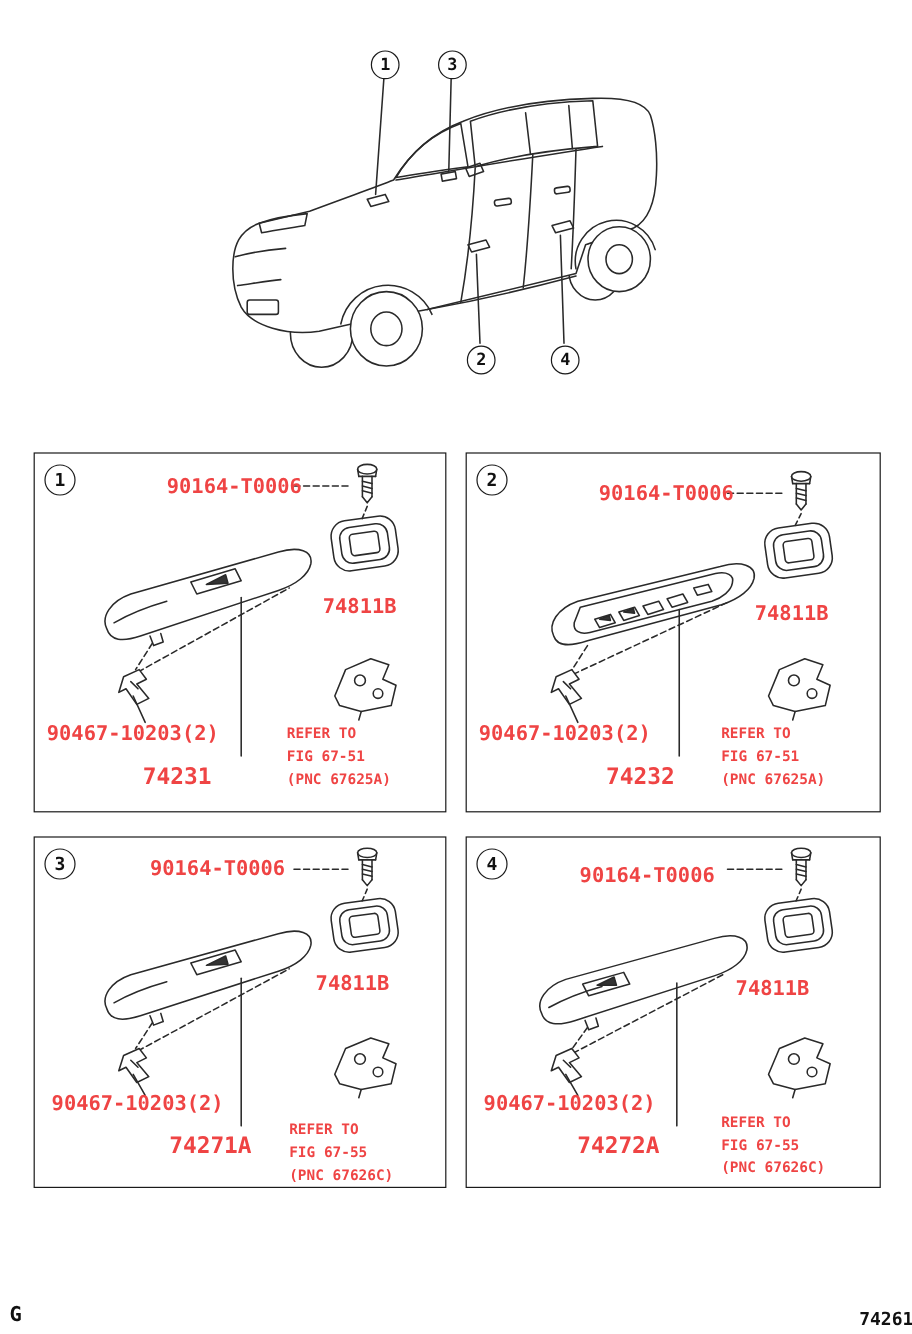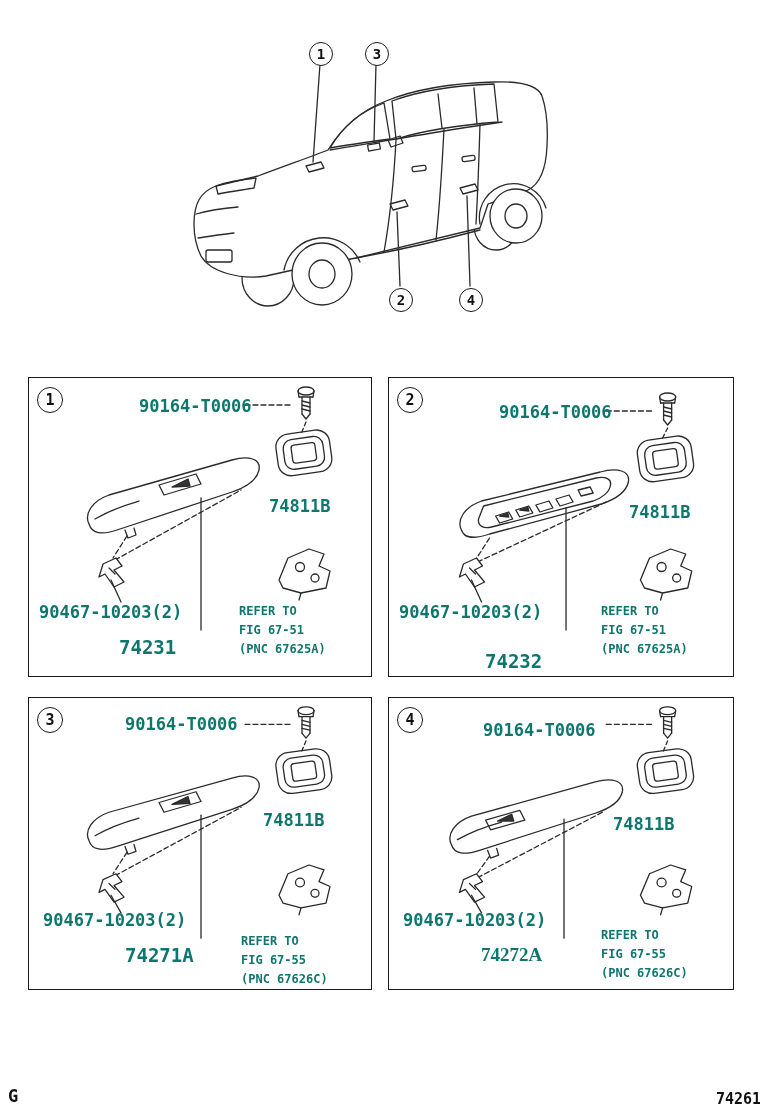--- a/index.html
+++ b/index.html
@@ -1,20 +1,20 @@
 <!DOCTYPE html>
 <html><head>
 <meta charset="utf-8">
 <style>
   html,body{margin:0;padding:0;background:#fff;}
   .page{
     position:relative;width:760px;height:1112px;background:#fff;overflow:hidden;
     font-family:"DejaVu Sans Mono","Liberation Mono",monospace;color:#111;
   }
-  .lbl{position:absolute;font-weight:bold;color:#0f766e;white-space:nowrap;letter-spacing:0px;}
+  .lbl{position:absolute;font-weight:bold;color:#ef4444;white-space:nowrap;letter-spacing:0px;}
   .small-lbl{font-size:17px;}
   .part-no{font-size:19px;}
   .refer{font-size:12px;line-height:19px;}
   .callout{
     position:absolute;width:22px;height:22px;border:1.6px solid #1a1a1a;border-radius:50%;
     display:flex;align-items:center;justify-content:center;
     font-size:14px;font-weight:bold;background:#fff;z-index:3;
   }
   .panel{position:absolute;border:1.6px solid #1a1a1a;background:#fff;}
   .panel .callout{left:8px;top:9px;width:24px;height:24px;font-size:15px;}
@@ -201,21 +201,21 @@
           <line x1="272" y1="215" x2="270" y2="222"></line>
         </g>
       </g>
     </svg>
     <div class="callout">
         <span>2</span>
       </div>
     <div class="lbl small-lbl" style="left:110px;top:24px;">90164-T0006</div>
     <div class="lbl small-lbl" style="left:240px;top:124px;">74811B</div>
     <div class="lbl small-lbl" style="left:10px;top:224px;">90467-10203(2)</div>
-    <div class="lbl part-no" style="left:96px;top:258px;margin-top:14px;">74232</div>
+    <div class="lbl part-no" style="left:116px;top:258px;">74232</div>
     <div class="lbl refer" style="left:212px;top:224px;">
       <div>REFER TO</div>
       <div>FIG 67-51</div>
       <div>(PNC 67625A)</div>
     </div>
   </div>
 
   <div class="panel" style="left:28px;top:697px;width:342px;height:291px;">
     <svg viewBox="0 0 342 298" preserveAspectRatio="none">
       <g stroke="#2a2a2a" fill="none" stroke-width="1.3" stroke-linejoin="round" stroke-linecap="round">
@@ -260,21 +260,21 @@
           <line x1="272" y1="215" x2="270" y2="222"></line>
         </g>
       </g>
     </svg>
     <div class="callout">
         <span>3</span>
       </div>
     <div class="lbl small-lbl" style="left:96px;top:16px;">90164-T0006</div>
     <div class="lbl small-lbl" style="left:234px;top:112px;">74811B</div>
     <div class="lbl small-lbl" style="left:14px;top:212px;">90467-10203(2)</div>
-    <div class="lbl part-no" style="left:96px;top:246px;">74271A</div>
+    <div class="lbl part-no" style="left:112px;top:246px;">74271A</div>
     <div class="lbl refer" style="left:212px;top:234px;">
       <div>REFER TO</div>
       <div>FIG 67-55</div>
       <div>(PNC 67626C)</div>
     </div>
   </div>
 
   <div class="panel" style="left:388px;top:697px;width:344px;height:291px;">
     <svg viewBox="0 0 342 298" preserveAspectRatio="none">
       <g stroke="#2a2a2a" fill="none" stroke-width="1.3" stroke-linejoin="round" stroke-linecap="round">
@@ -319,21 +319,21 @@
           <line x1="272" y1="215" x2="270" y2="222"></line>
         </g>
       </g>
     </svg>
     <div class="callout">
         <span>4</span>
       </div>
     <div class="lbl small-lbl" style="left:94px;top:22px;">90164-T0006</div>
     <div class="lbl small-lbl" style="left:224px;top:116px;">74811B</div>
     <div class="lbl small-lbl" style="left:14px;top:212px;">90467-10203(2)</div>
-    <div class="lbl part-no" style="left:92px;top:246px;font-family:Liberation Serif, serif;">74272A</div>
+    <div class="lbl part-no" style="left:92px;top:246px;">74272A</div>
     <div class="lbl refer" style="left:212px;top:228px;">
       <div>REFER TO</div>
       <div>FIG 67-55</div>
       <div>(PNC 67626C)</div>
     </div>
   </div>
 
   <div class="footer-left">G</div>
   <div class="footer-right">742612B</div>
 

